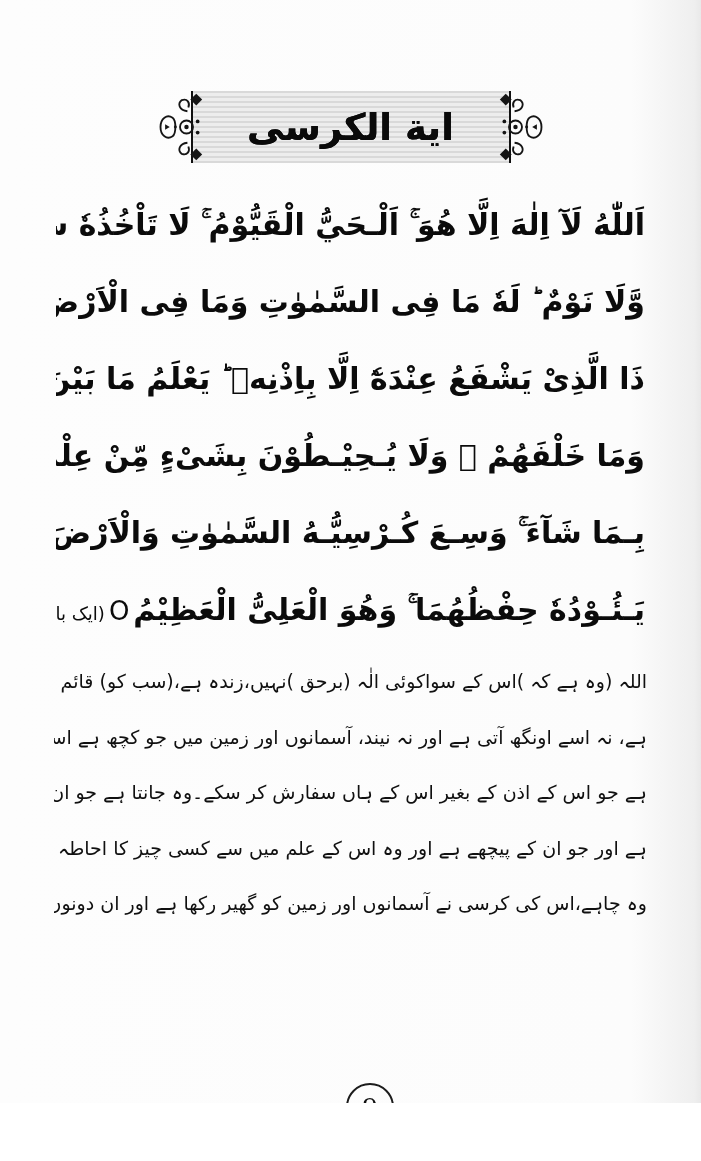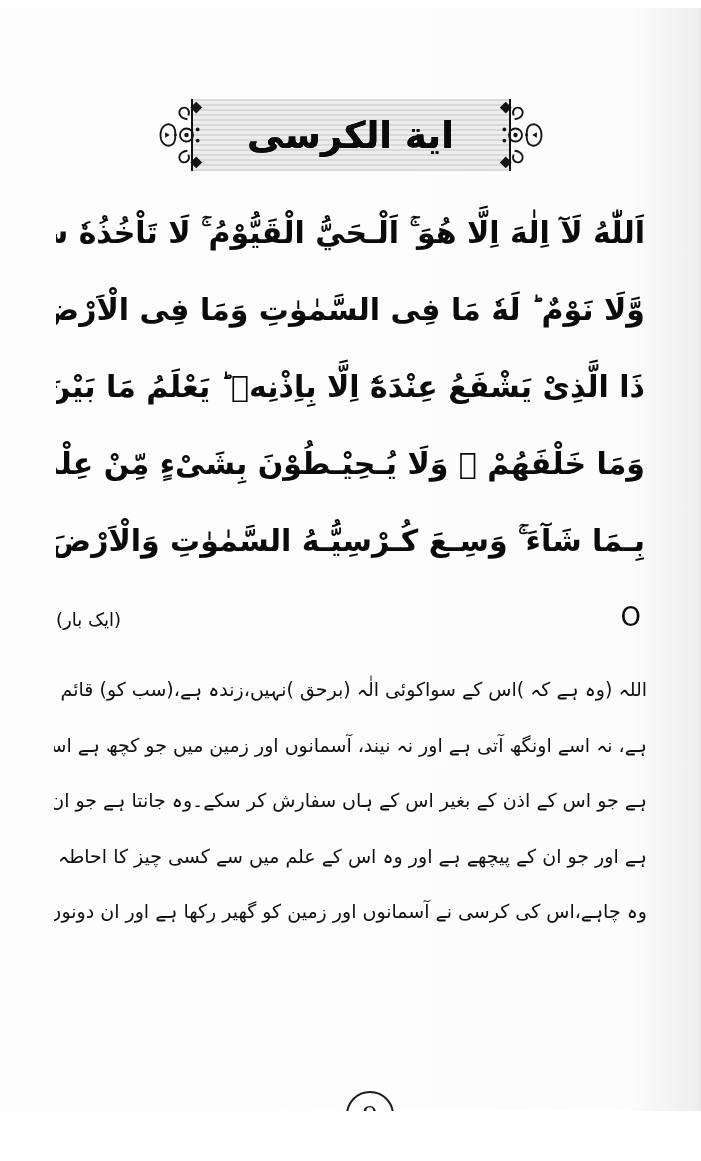--- a/index.html
+++ b/index.html
@@ -1,19 +1,19 @@
 <!DOCTYPE html>
 <html lang="ur" dir="rtl"><head>
 <meta charset="utf-8">
 <style>
   html,body{margin:0;padding:0;background:#ffffff;}
   .page{
     position:relative;
     width:701px;height:1103px;
-    margin:8px auto;
+    margin:0 auto;
     background:linear-gradient(90deg,#fdfdfd 0%,#fcfcfc 90%,#efefef 99%,#e9e9e9 100%);
     font-family:"DejaVu Sans",sans-serif;
     color:#111;
     overflow:hidden;
   }
   
   .banner-row{
     position:absolute;top:88px;left:0;right:0;
     display:flex;justify-content:center;align-items:center;
     direction:ltr;
@@ -116,20 +116,21 @@
     </svg>
   </div>
 
   <div class="arabic">
     <div class="a-line">اَللّٰهُ لَآ اِلٰهَ اِلَّا هُوَ ۚ اَلْـحَيُّ الْقَيُّوْمُ ۚ لَا تَاْخُذُهٗ سِنَةٌ</div>
     <div class="a-line">وَّلَا نَوْمٌ ؕ لَهٗ مَا فِى السَّمٰوٰتِ وَمَا فِى الْاَرْضِ ؕ مَنْ</div>
     <div class="a-line">ذَا الَّذِىْ يَشْفَعُ عِنْدَهٗٓ اِلَّا بِاِذْنِهٖ ؕ يَعْلَمُ مَا بَيْنَ اَيْدِيْهِمْ</div>
     <div class="a-line">وَمَا خَلْفَهُمْ ۚ وَلَا يُـحِيْـطُوْنَ بِشَىْءٍ مِّنْ عِلْمِهٖٓ اِلَّا</div>
     <div class="a-line">بِـمَا شَآءَ ۚ وَسِـعَ كُـرْسِيُّـهُ السَّمٰوٰتِ وَالْاَرْضَ ۚ وَلَا</div>
     <div class="a-line last">
+      <span>يَـئُـوْدُهٗ حِفْظُهُمَا ۚ وَهُوَ الْعَلِىُّ الْعَظِيْمُ</span>
       <span class="ayah-end">O</span>
       <span class="recite-note">(ایک بار)</span>
 
     </div>
   </div>
 
   <div class="urdu">
     <div class="u-line">اللہ (وہ ہے کہ )اس کے سواکوئی الٰہ (برحق )نہیں،زندہ ہے،(سب کو) قائم رکھنے والا</div>
     <div class="u-line">ہے، نہ اسے اونگھ آتی ہے اور نہ نیند، آسمانوں اور زمین میں جو کچھ ہے اسی کا ہے،کون</div>
     <div class="u-line">ہے جو اس کے اذن کے بغیر اس کے ہاں سفارش کر سکے۔وہ جانتا ہے جو ان کے سامنے</div>

